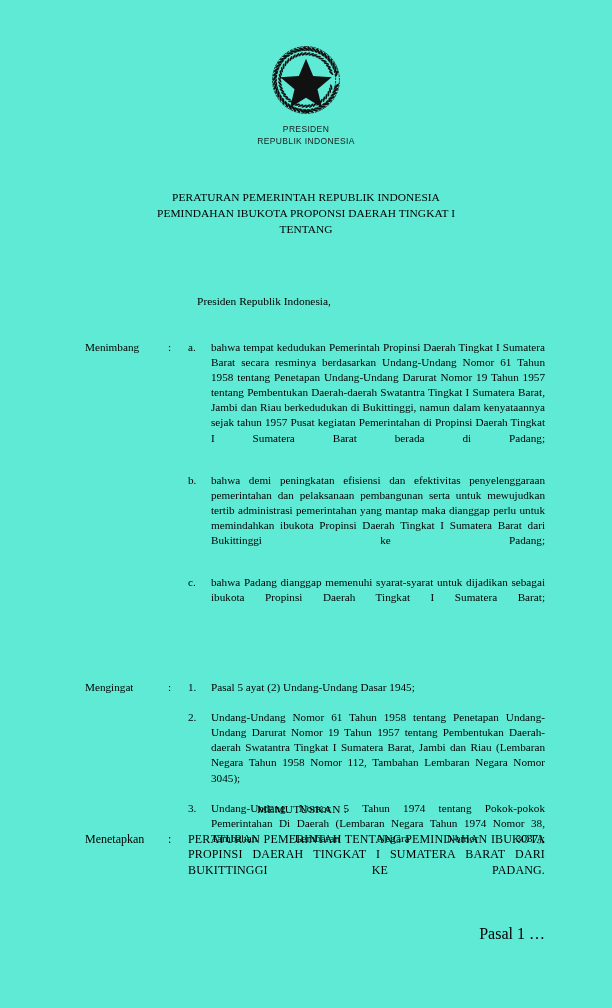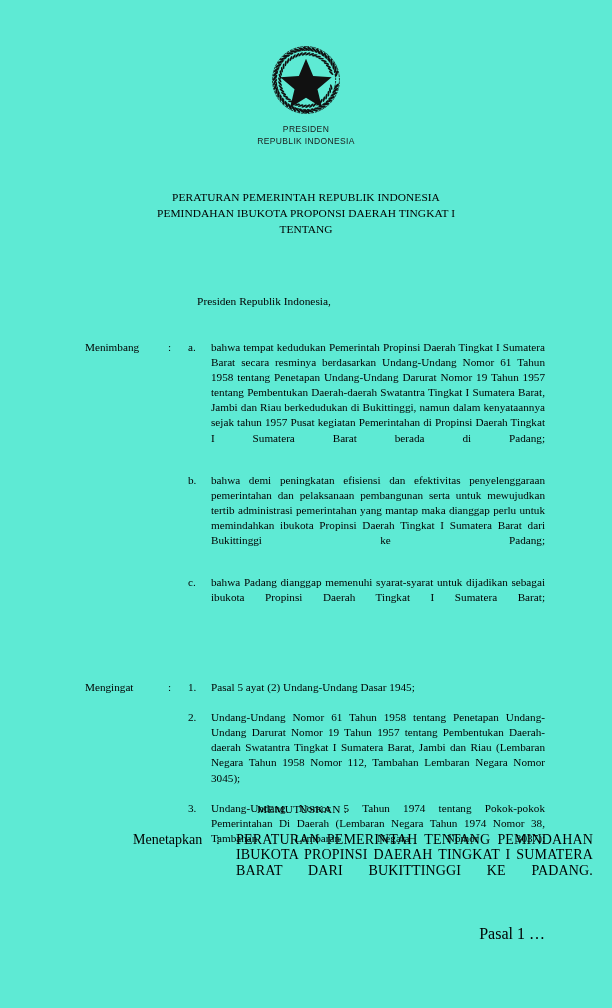--- a/index.html
+++ b/index.html
@@ -121,23 +121,22 @@
     font-size: 11.4px;
     letter-spacing: 0.2px;
   }
 
   
   .menetapkan {
     position: absolute;
     top: 832px;
     left: 85px;
     width: 460px;
-    font-size: 14px;
+    font-size: 12px;
     line-height: 15.4px;
-    margin-left: 48px;
   }
   .menetapkan .clause-text {
     text-align: justify;
     letter-spacing: 0.15px;
   }
   .menetapkan .clause-text::after {
     content: "";
     display: inline-block;
     width: 100%;
   }

